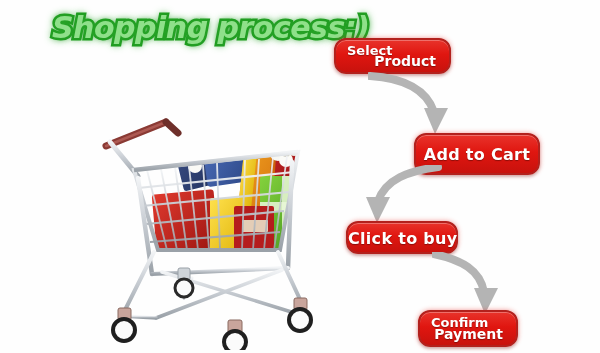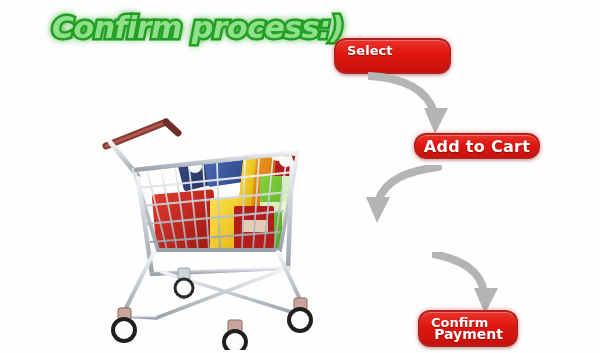--- a/index.html
+++ b/index.html
@@ -74,21 +74,21 @@
     top: 3px;
     font-size: 13px;
   }
   .pill.stagger .lbl.line2 {
     right: 13px;
     bottom: 3px;
     font-size: 14px;
   }
 
   #pill-select   { left: 334px; top: 38px;  width: 117px; height: 36px; }
-  #pill-cart     { left: 414px; top: 133px; width: 126px; height: 26px; }
+  #pill-cart     { left: 414px; top: 133px; width: 126px; height: 42px; }
   #pill-buy      { left: 346px; top: 221px; width: 112px; height: 33px; }
   #pill-confirm  { left: 418px; top: 310px; width: 100px; height: 37px; }
 
   
   .arrow-svg {
     position: absolute;
     pointer-events: none;
   }
   #arrow1 { left: 368px; top: 72px;  width: 98px;  height: 66px; }
   #arrow2 { left: 352px; top: 165px; width: 90px;  height: 62px; }
@@ -101,21 +101,21 @@
     top: 102px;
     width: 240px;
     height: 248px;
   }
 </style>
 </head>
 <body>
 
 <div id="canvas">
 
-  <div id="title">Confirm process:)</div>
+  <div id="title">Shopping process:)</div>
 
   <div id="cart-art">
     <svg viewBox="0 0 240 248" width="240" height="248">
       <defs>
         <linearGradient id="metal" x1="0" y1="0" x2="0" y2="1">
           <stop offset="0%" stop-color="#f2f4f6"></stop>
           <stop offset="45%" stop-color="#c9ced4"></stop>
           <stop offset="100%" stop-color="#9aa1a8"></stop>
         </linearGradient>
         <linearGradient id="navyG" x1="0" y1="0" x2="1" y2="1">
@@ -261,36 +261,40 @@
         <g>
           <rect x="136" y="218" width="14" height="13" rx="2" fill="#c9a59c" stroke="#8a6a61"></rect>
           <circle cx="143" cy="240" r="11" fill="#fbfbfb" stroke="#1f1f1f" stroke-width="4"></circle>
         </g>
       </g>
     </svg>
   </div>
 
   <div id="pill-select" class="pill stagger">
     <span class="lbl line1">Select</span>
+    <span class="lbl line2">Product</span>
   </div>
 
   <svg id="arrow1" class="arrow-svg" viewBox="0 0 98 66">
     <path d="M2,4 C34,6 58,16 66,40" fill="none" stroke="#b4b4b4" stroke-width="8" stroke-linecap="round"></path>
     <path d="M56,36 L80,36 L67,62 Z" fill="#b4b4b4"></path>
   </svg>
 
   <div id="pill-cart" class="pill centered">
     <span class="lbl">Add to Cart</span>
   </div>
 
   <svg id="arrow2" class="arrow-svg" viewBox="0 0 90 62">
     <path d="M86,2 C56,6 34,14 26,36" fill="none" stroke="#b4b4b4" stroke-width="8" stroke-linecap="round"></path>
     <path d="M14,32 L38,32 L25,58 Z" fill="#b4b4b4"></path>
   </svg>
 
+  <div id="pill-buy" class="pill centered">
+    <span class="lbl">Click to buy</span>
+  </div>
 
   <svg id="arrow3" class="arrow-svg" viewBox="0 0 90 64">
     <path d="M2,2 C30,8 48,18 52,40" fill="none" stroke="#b4b4b4" stroke-width="8" stroke-linecap="round"></path>
     <path d="M42,36 L66,36 L53,62 Z" fill="#b4b4b4"></path>
   </svg>
 
   <div id="pill-confirm" class="pill stagger">
     <span class="lbl line1">Confirm</span>
     <span class="lbl line2">Payment</span>
   </div>

